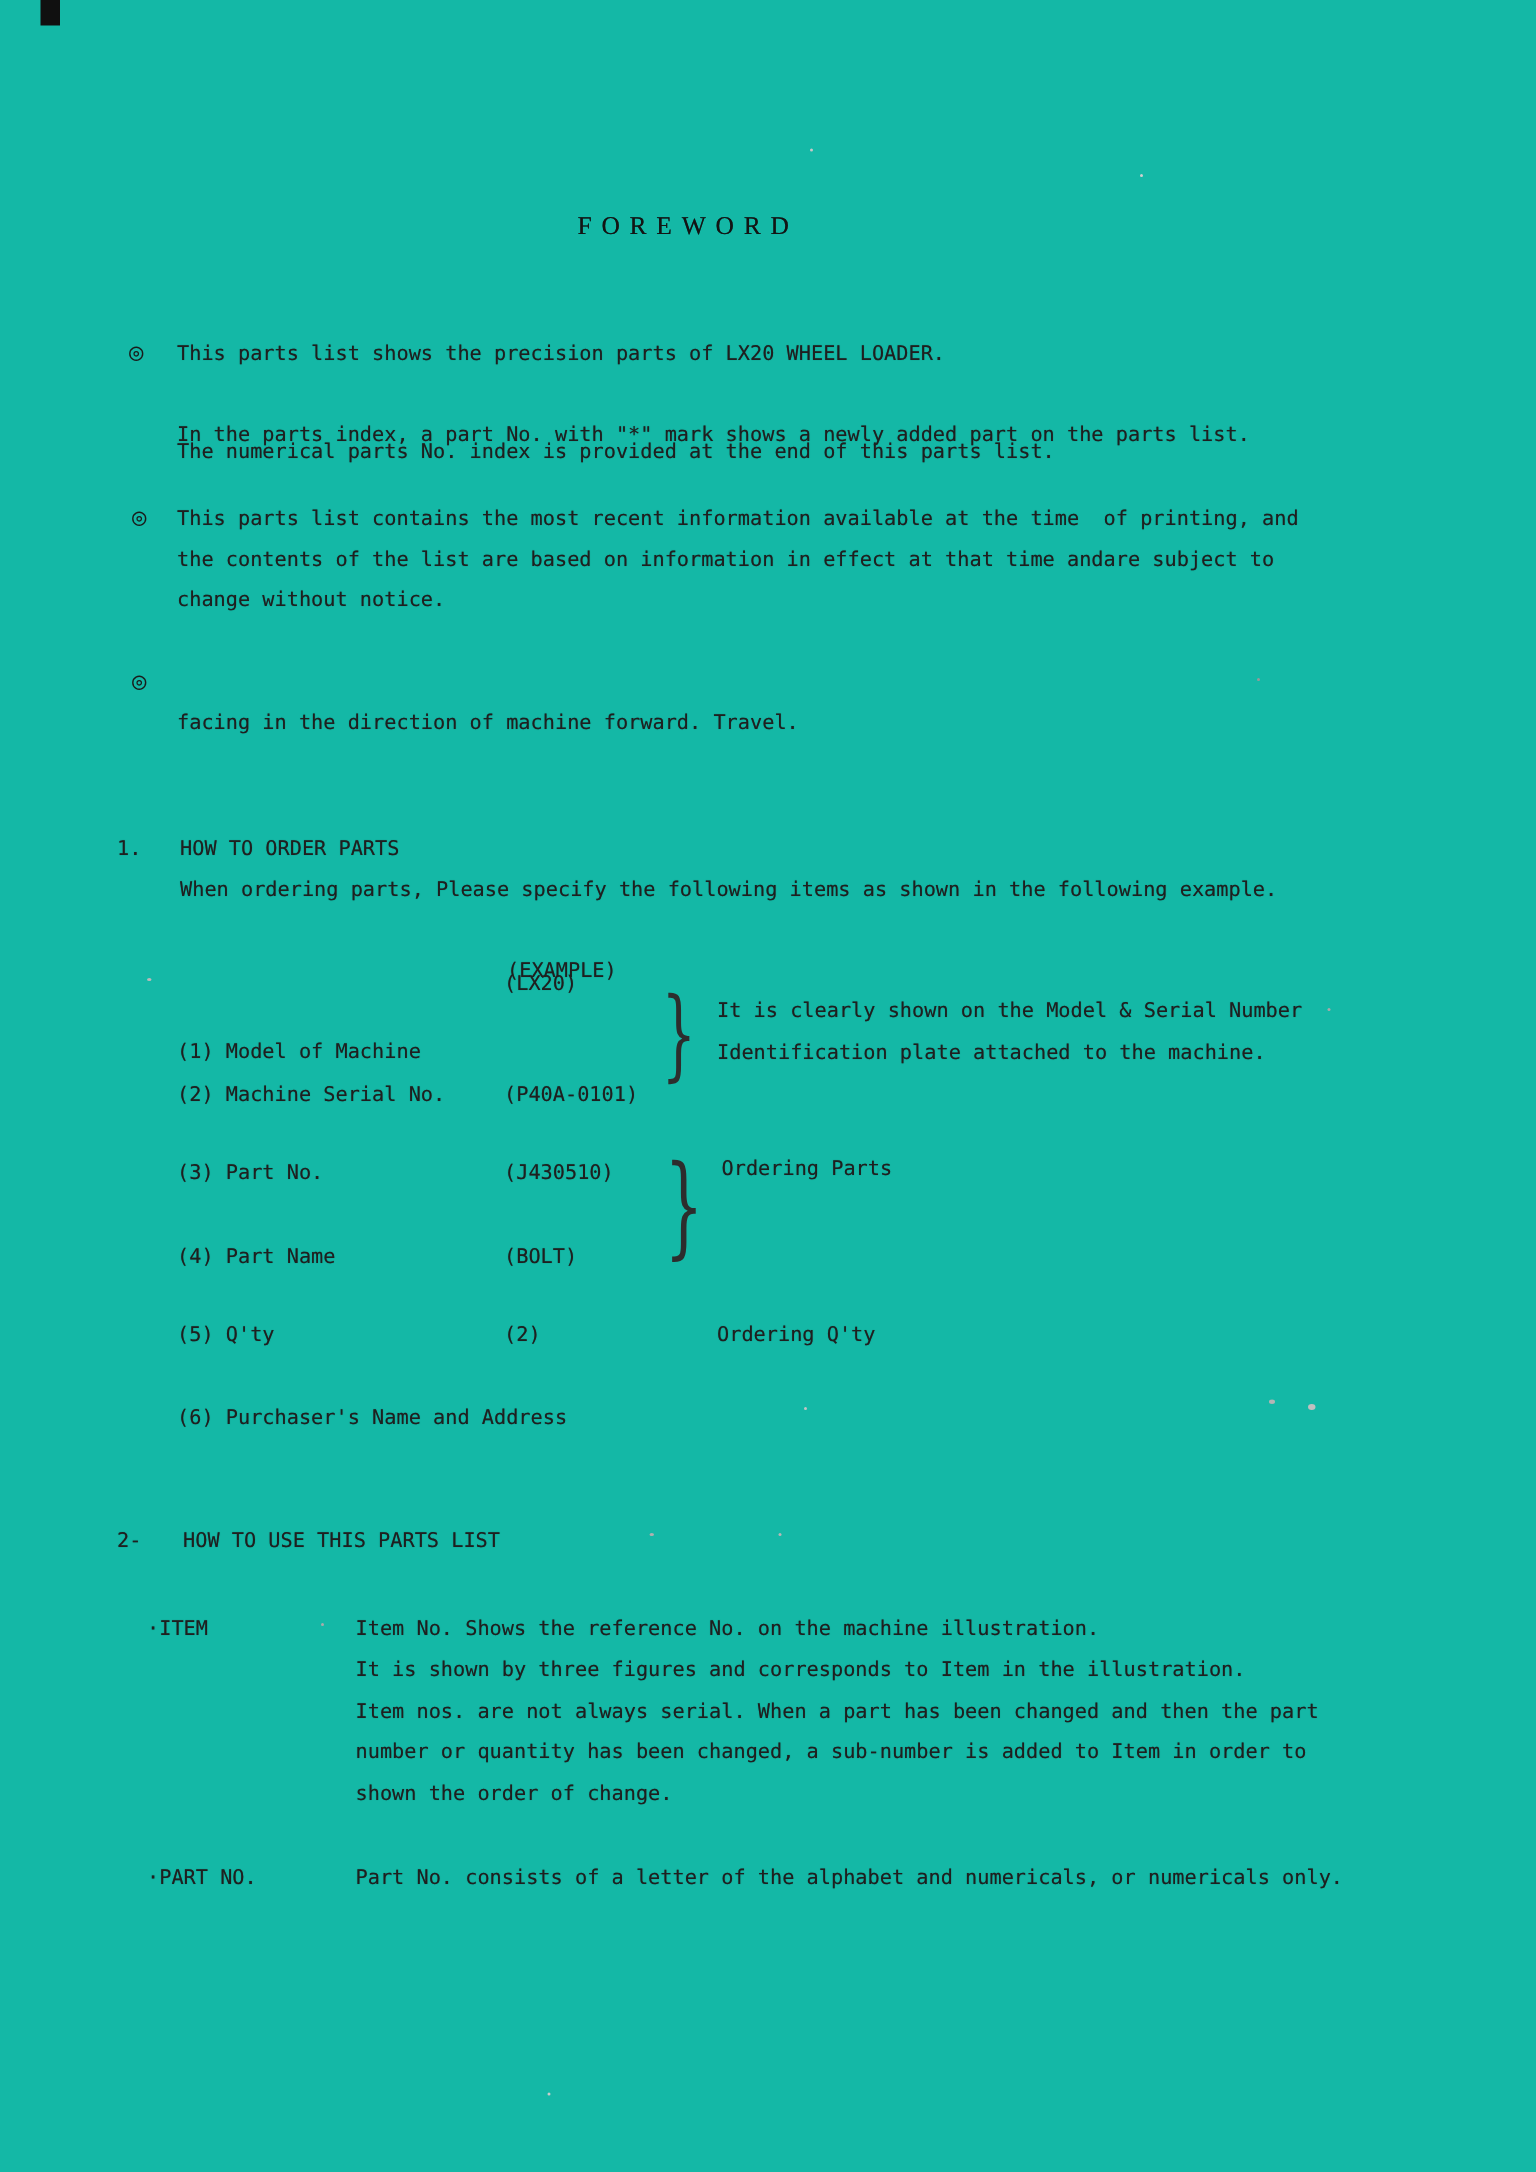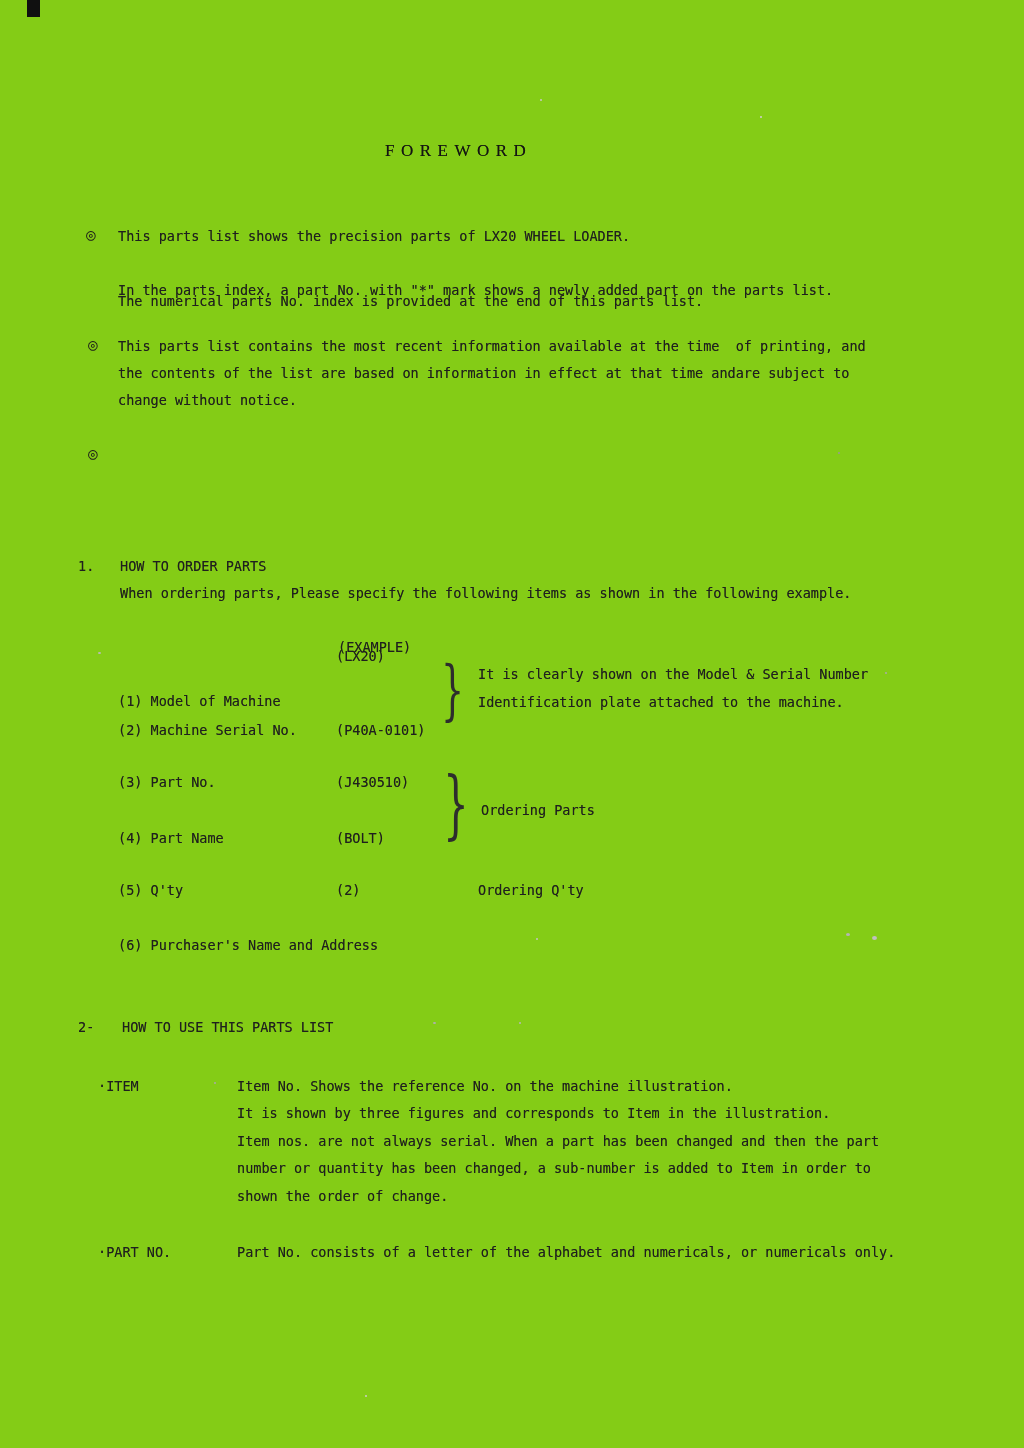--- a/index.html
+++ b/index.html
@@ -1,19 +1,19 @@
 <!DOCTYPE html>
 <html><head>
 <meta charset="utf-8">
 <style>
   html,body{margin:0;padding:0;background:#e8e8e8;}
   .page{
     position:relative;
     width:1024px;height:1448px;
-    background:#84cc16;
+    background:#14b8a6;
     overflow:hidden;
     font-family:"DejaVu Sans Mono", monospace;
     color:#1e1e1e;
   }
   .ln{
     position:absolute;
     white-space:pre;
     font:13.5px/18px "DejaVu Sans Mono", monospace;
     color:#1f1f1f;
     text-shadow:0 0 0.5px rgba(25,25,25,0.55);
@@ -55,38 +55,39 @@
   <div class="ln" style="left:118px;top:227px;">This parts list shows the precision parts of LX20 WHEEL LOADER.</div>
   <div class="ln" style="left:118px;top:254px;margin-top:38px;">The numerical parts No. index is provided at the end of this parts list.</div>
   <div class="ln" style="left:118px;top:281px;">In the parts index, a part No. with "*" mark shows a newly added part on the parts list.</div>
 
   <div class="bullet" style="left:88px;top:336px;">◎</div>
   <div class="ln" style="left:118px;top:337px;">This parts list contains the most recent information available at the time  of printing, and</div>
   <div class="ln" style="left:118px;top:364px;">the contents of the list are based on information in effect at that time andare subject to</div>
   <div class="ln" style="left:118px;top:391px;">change without notice.</div>
 
   <div class="bullet" style="left:88px;top:445px;">◎</div>
+  <div class="ln" style="left:118px;top:473px;">facing in the direction of machine forward. Travel.</div>
 
   <div class="ln" style="left:78px;top:557px;">1.</div>
   <div class="ln" style="left:120px;top:557px;">HOW TO ORDER PARTS</div>
   <div class="ln" style="left:120px;top:584px;">When ordering parts, Please specify the following items as shown in the following example.</div>
 
   <div class="ln" style="left:338px;top:638px;">(EXAMPLE)</div>
 
   <div class="ln" style="left:118px;top:692px;">(1) Model of Machine</div>
   <div class="ln" style="left:336px;top:647px;">(LX20)</div>
   <div class="ln" style="left:478px;top:665px;">It is clearly shown on the Model &amp; Serial Number</div>
   <div class="ln" style="left:478px;top:693px;">Identification plate attached to the machine.</div>
 
   <div class="ln" style="left:118px;top:721px;">(2) Machine Serial No.</div>
   <div class="ln" style="left:336px;top:721px;">(P40A-0101)</div>
 
   <div class="ln" style="left:118px;top:773px;">(3) Part No.</div>
   <div class="ln" style="left:336px;top:773px;">(J430510)</div>
-  <div class="ln" style="left:481px;top:801px;">Ordering Parts</div>
+  <div class="ln" style="left:481px;top:770px;">Ordering Parts</div>
 
   <div class="ln" style="left:118px;top:829px;">(4) Part Name</div>
   <div class="ln" style="left:336px;top:829px;">(BOLT)</div>
 
   <div class="ln" style="left:118px;top:881px;">(5) Q'ty</div>
   <div class="ln" style="left:336px;top:881px;">(2)</div>
   <div class="ln" style="left:478px;top:881px;">Ordering Q'ty</div>
 
   <div class="ln" style="left:118px;top:936px;">(6) Purchaser's Name and Address</div>
 

